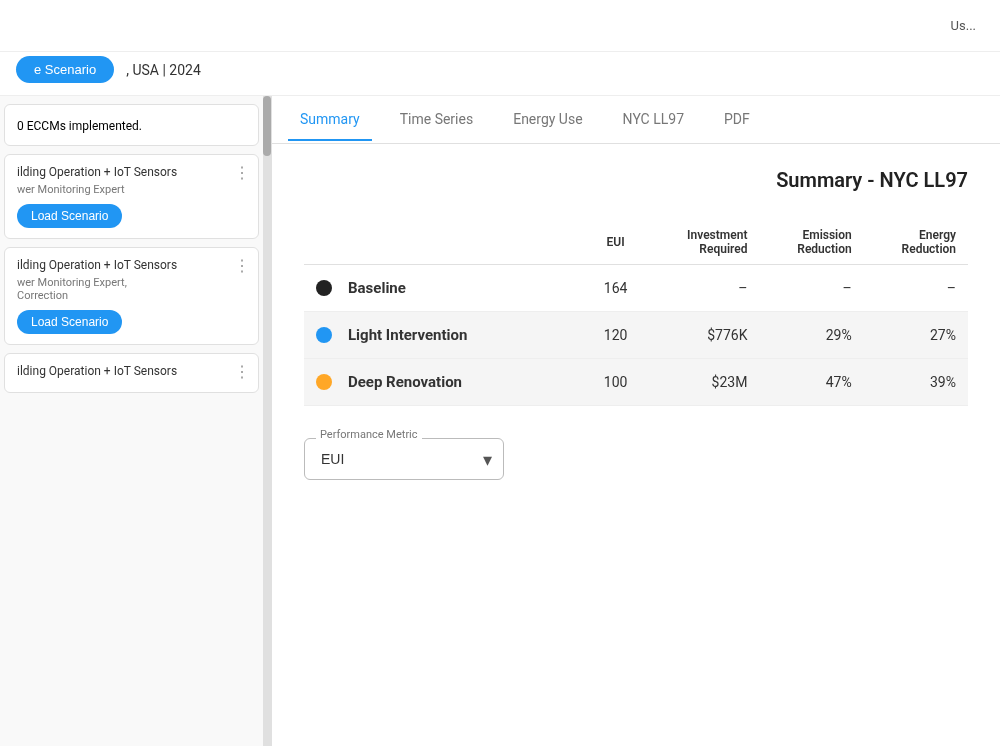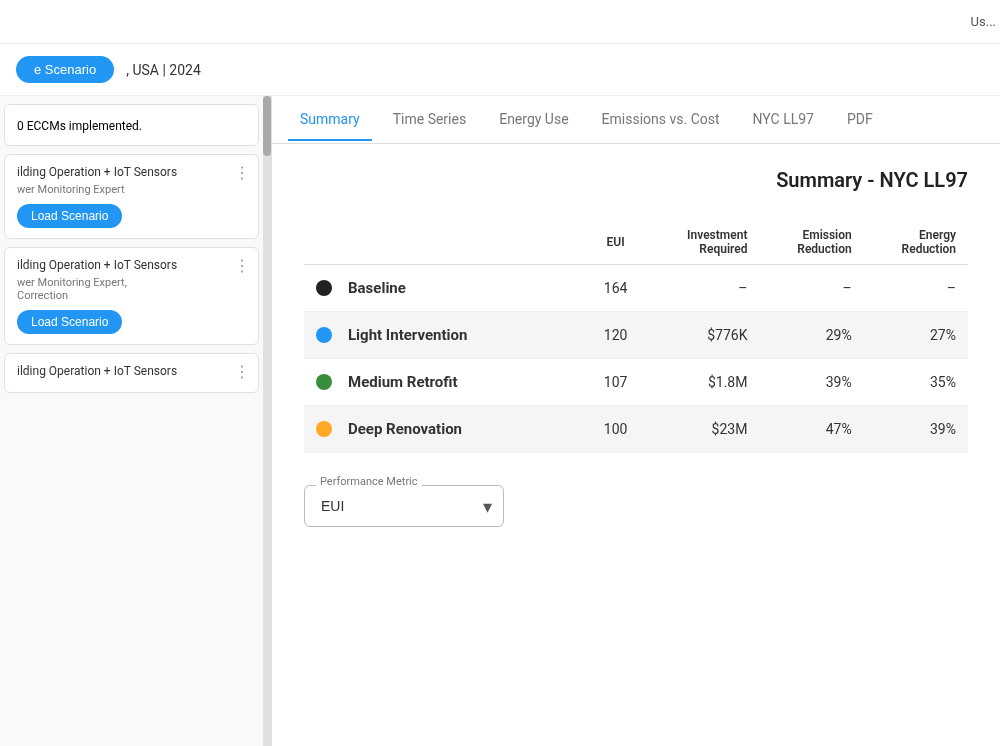--- a/index.html
+++ b/index.html
@@ -12,27 +12,27 @@
       height: 746px;
       position: relative;
     }
 
     
     .top-bar {
       position: absolute;
       top: 0;
       right: 0;
       width: 100%;
-      height: 44px;
+      height: 52px;
       background: #fff;
       border-bottom: 1px solid #eee;
       display: flex;
       align-items: center;
       justify-content: flex-end;
-      padding: 0 4px;
+      padding: 0 24px;
     }
     .top-bar-user {
       font-size: 13px;
       color: #555;
     }
 
     
     .location-bar {
       position: absolute;
       top: 44px;
@@ -138,21 +138,21 @@
       bottom: 0;
       overflow: hidden;
     }
 
     
     .tabs {
       display: flex;
       align-items: center;
       border-bottom: 1px solid #e0e0e0;
       padding: 0 16px;
-      gap: 9px;
+      gap: 16px;
       height: 48px;
     }
     .tab {
       font-size: 14px;
       color: #777;
       padding: 12px 12px;
       cursor: pointer;
       border-bottom: 2px solid transparent;
       margin-bottom: -1px;
       white-space: nowrap;
@@ -308,21 +308,20 @@
     <div class="sidebar-card-label">ilding Operation + IoT Sensors</div>
   </div>
 </div>
 
 <div class="main">
 
   <div class="tabs">
     <div class="tab active">Summary</div>
     <div class="tab">Time Series</div>
     <div class="tab">Energy Use</div>
-    <div class="tab">Emissions vs. Cost</div>
     <div class="tab">NYC LL97</div>
     <div class="tab">PDF</div>
   </div>
 
   <div class="content">
     <div class="section-title">Summary - NYC LL97</div>
 
     <table class="summary-table">
       <thead>
         <tr class="header-row">
@@ -351,32 +350,20 @@
         <div class="name-cell-inner">
           <span class="dot" style="background:#2196F3"></span>
           <span>Light Intervention</span>
         </div>
       </td>
       <td class="eui-cell">120</td>
       <td>$776K</td>
       <td>29%</td>
       <td>27%</td>
     </tr>
-          <tr>
-      <td class="name-cell">
-        <div class="name-cell-inner">
-          <span class="dot" style="background:#388E3C"></span>
-          <span>Medium Retrofit</span>
-        </div>
-      </td>
-      <td class="eui-cell">107</td>
-      <td>$1.8M</td>
-      <td>39%</td>
-      <td>35%</td>
-    </tr>
           <tr class="row-striped">
       <td class="name-cell">
         <div class="name-cell-inner">
           <span class="dot" style="background:#FFA726"></span>
           <span>Deep Renovation</span>
         </div>
       </td>
       <td class="eui-cell">100</td>
       <td>$23M</td>
       <td>47%</td>

